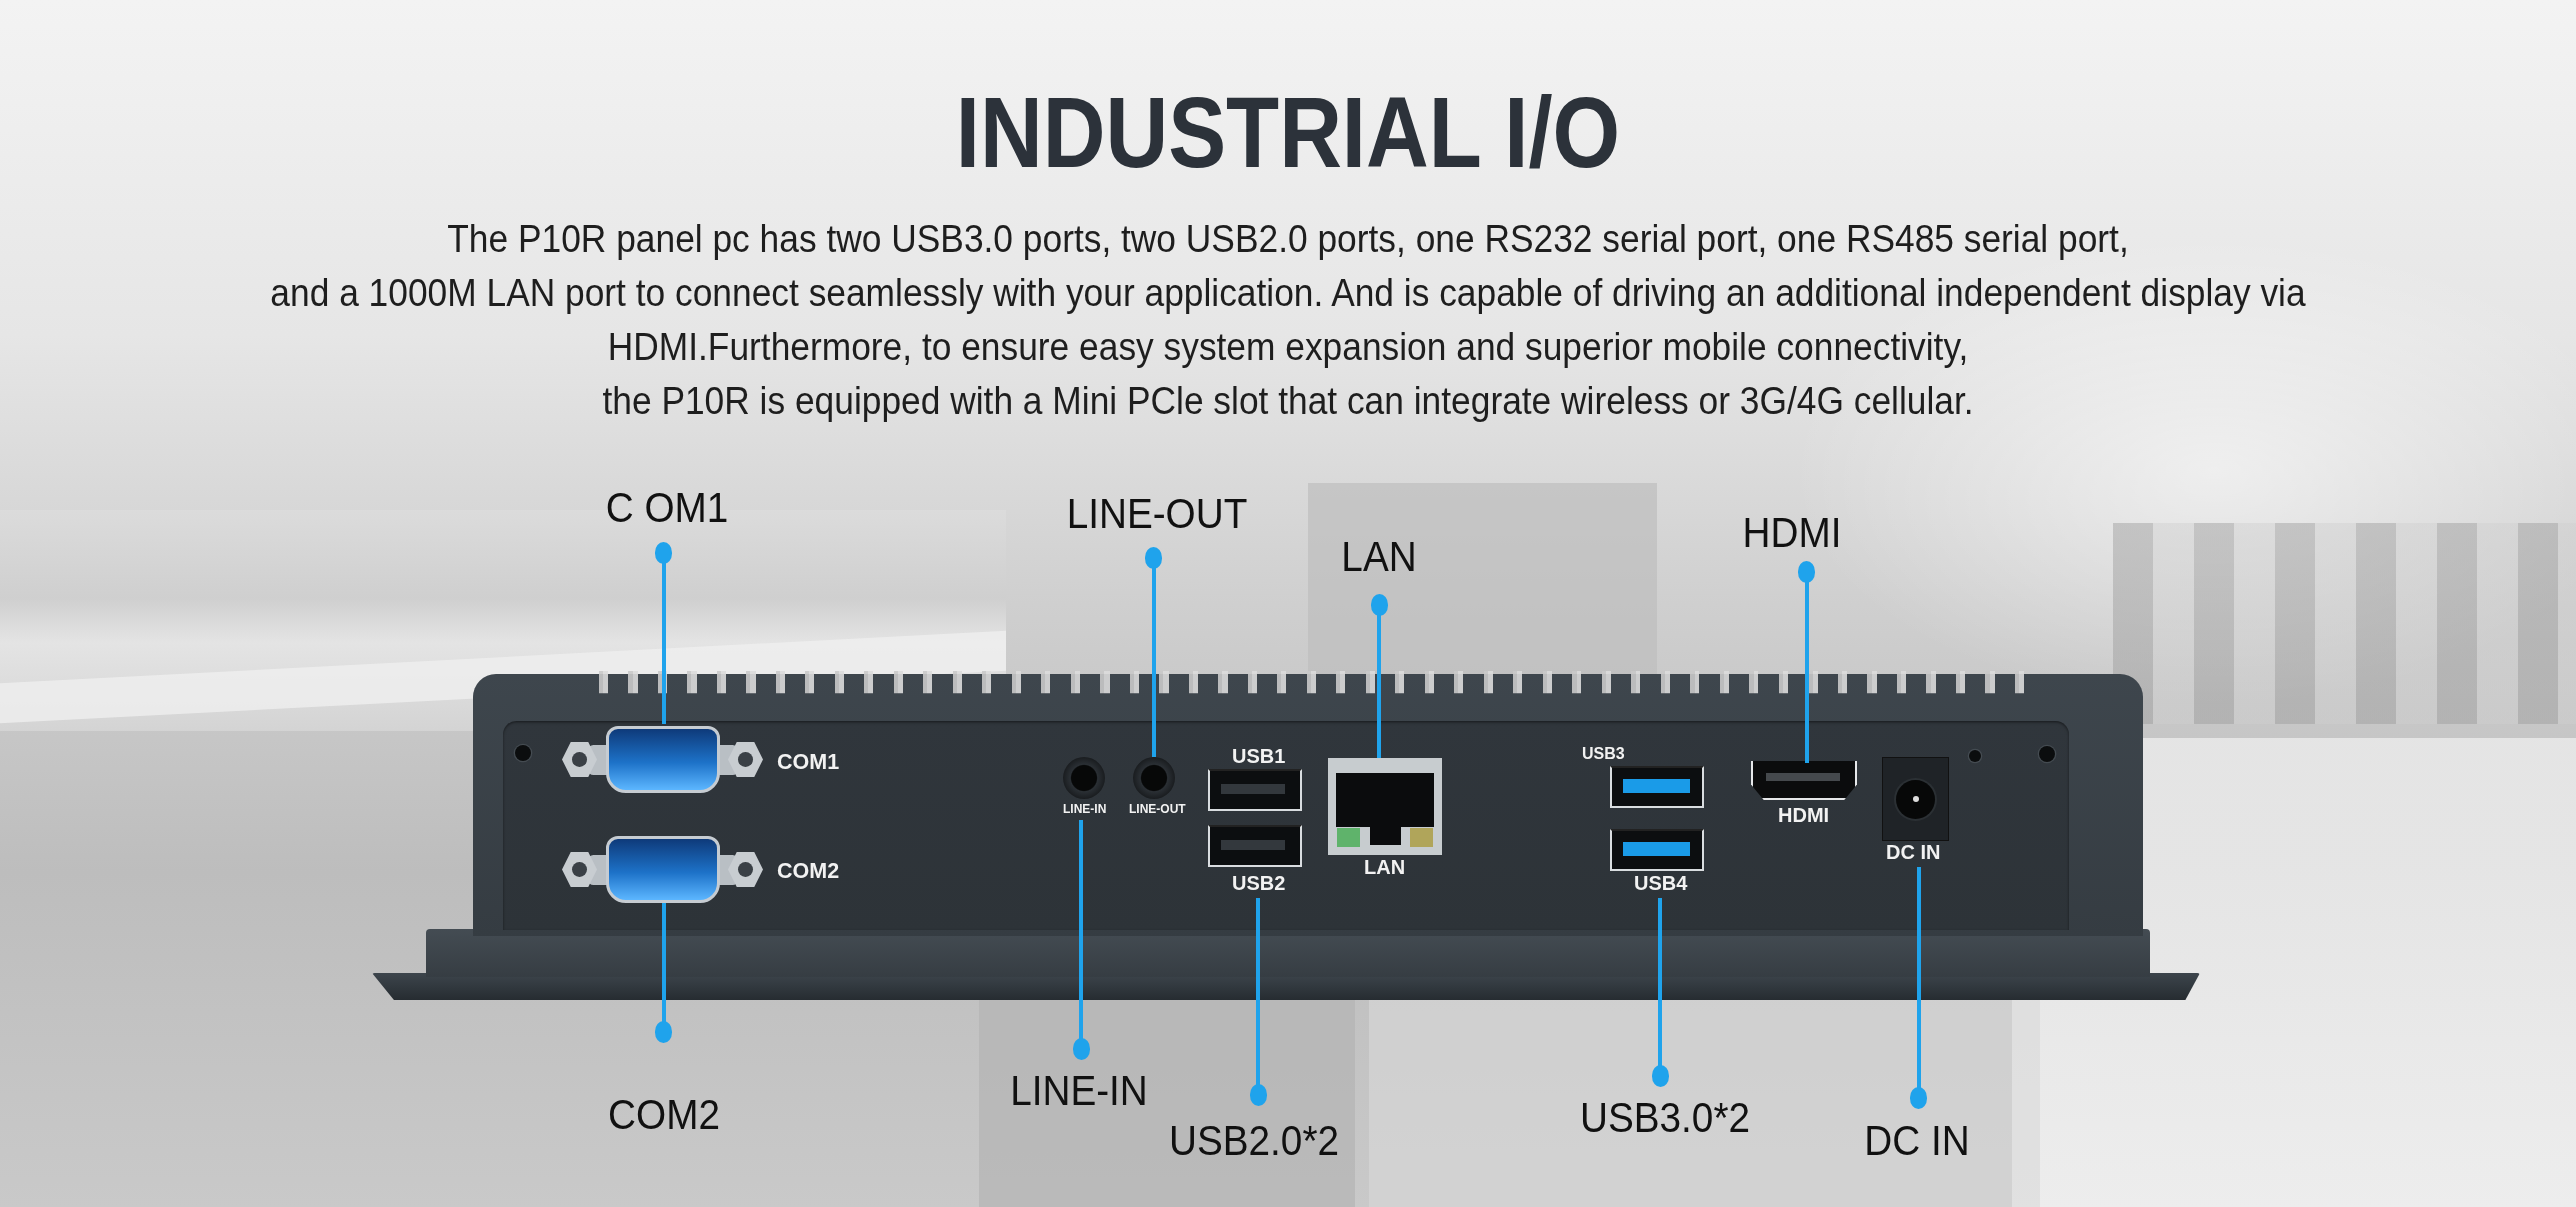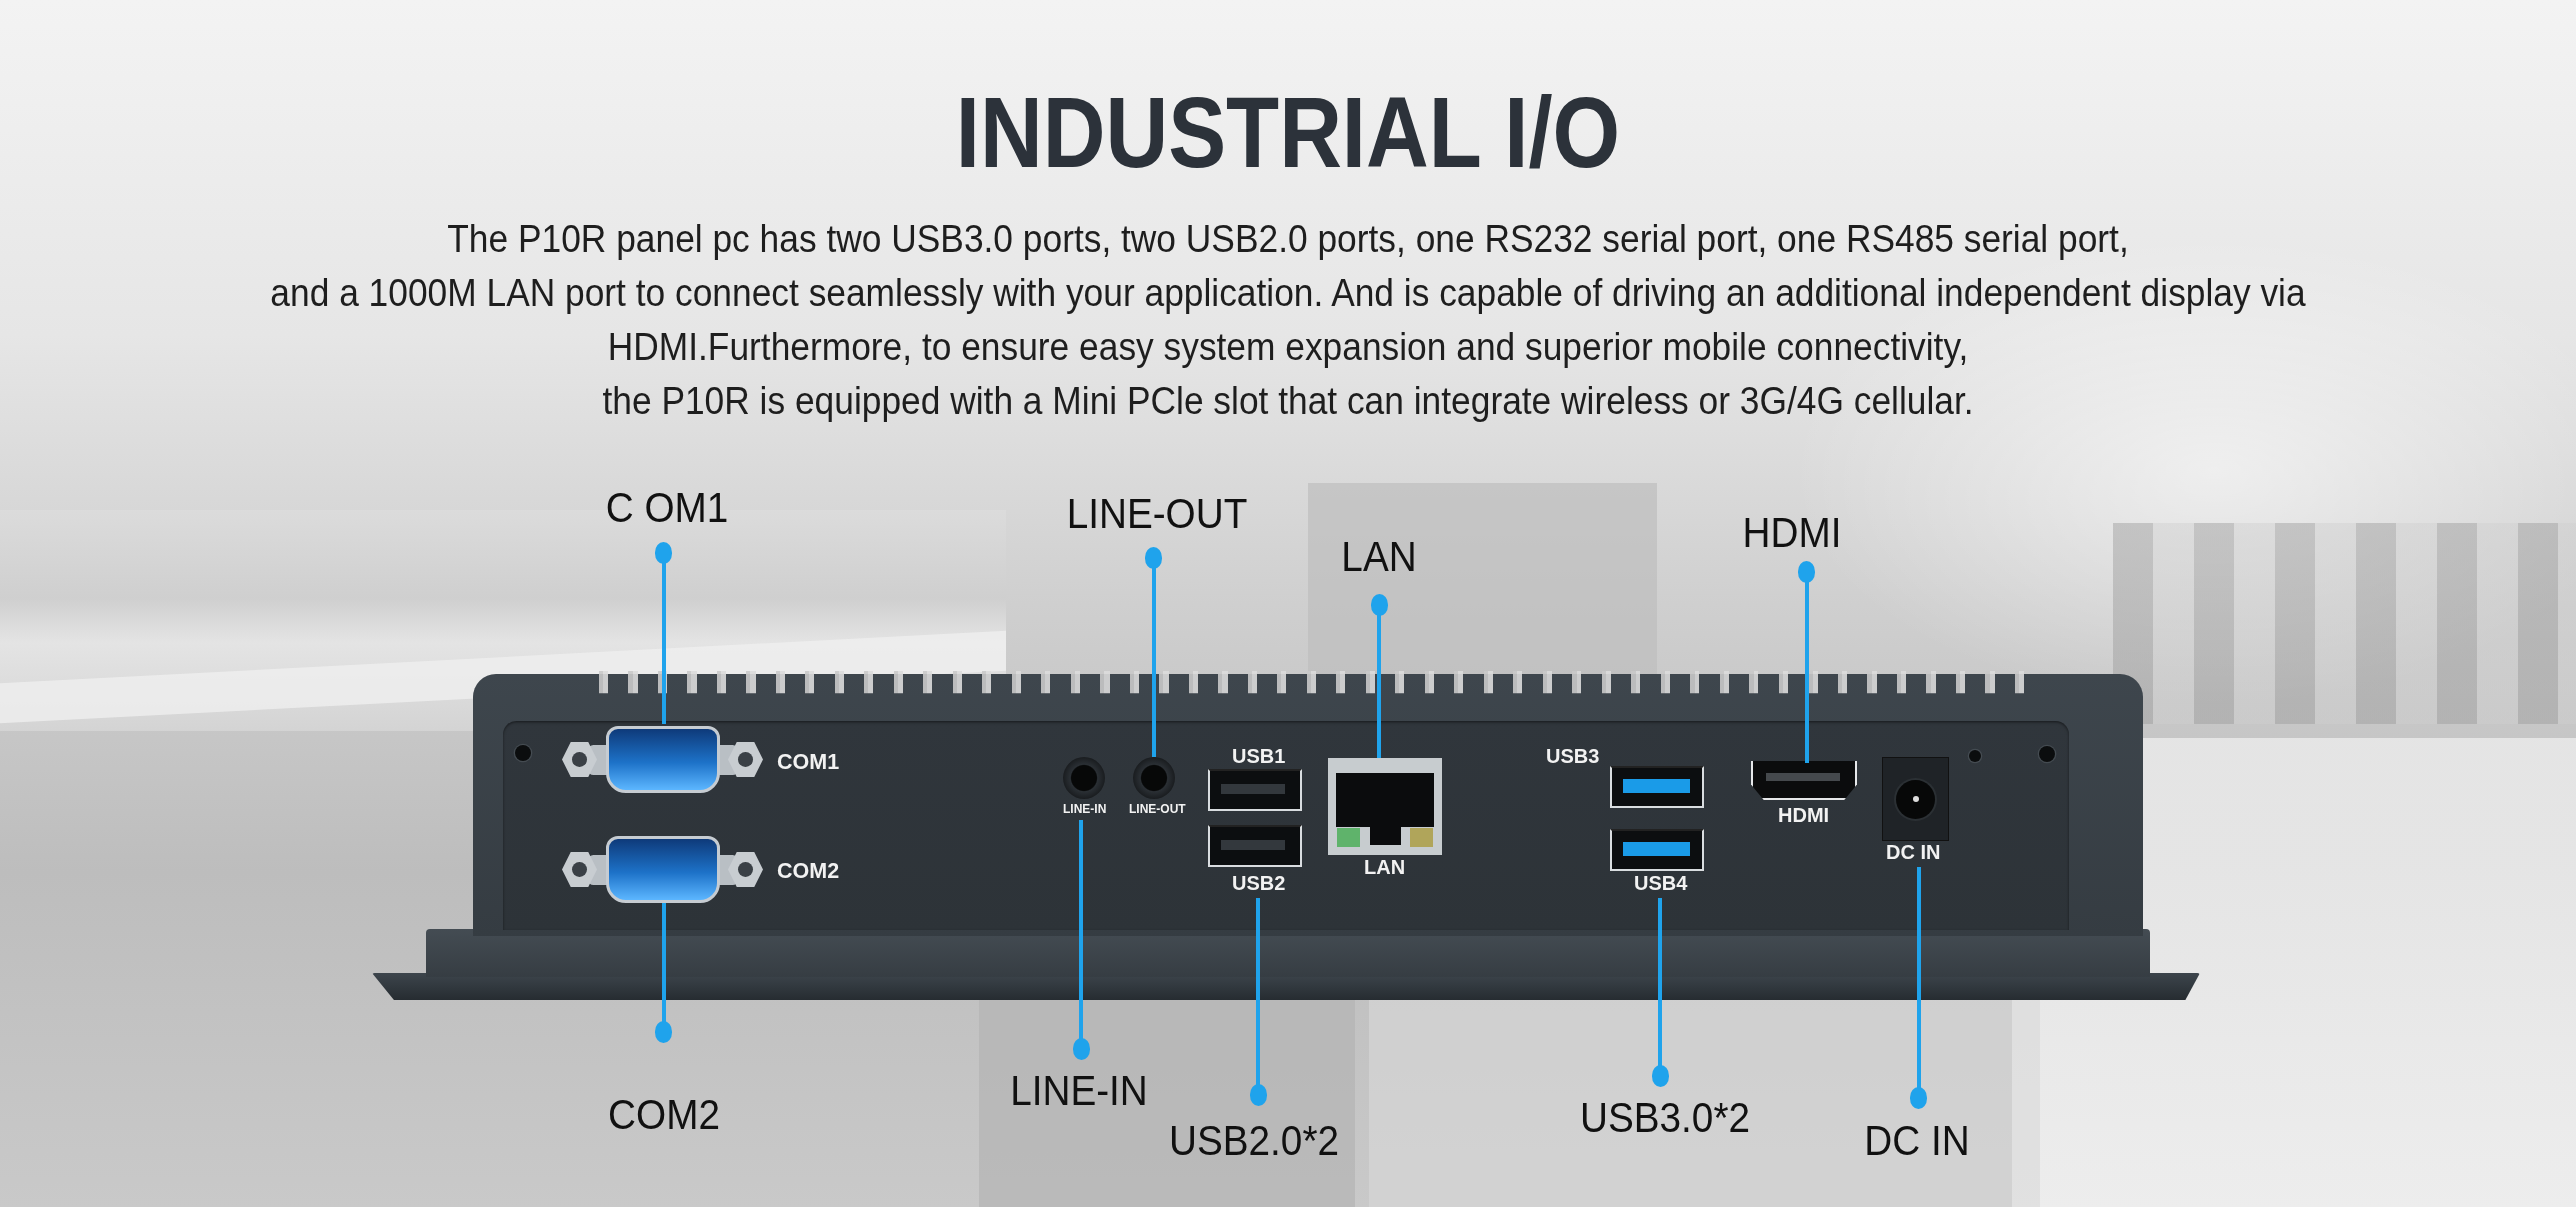--- a/index.html
+++ b/index.html
@@ -150,21 +150,21 @@
   <span class="port-label-small" style="left:1232px; top:872px; font-size:20px;">USB2</span>
 
   <div class="rj45">
     <div class="hole"></div>
       <div class="key"></div>
     <div class="led-g"></div>
     <div class="led-y"></div>
   </div>
   <span class="port-label-small" style="left:1364px; top:856px; font-size:20px;">LAN</span>
 
-  <span class="port-label-small" style="left:1546px; top:745px; font-size:20px;">USB3</span>
+  <span class="port-label-small" style="left:1582px; top:745px; font-size:16px;">USB3</span>
   <div class="usb usb3" style="left:1610px; top:766px;">
       <div class="tongue"></div>
     </div>
   <div class="usb usb3" style="left:1610px; top:829px;">
       <div class="tongue"></div>
     </div>
   <span class="port-label-small" style="left:1634px; top:872px; font-size:20px;">USB4</span>
 
   <div class="hdmi">
       <div class="slot"></div>

